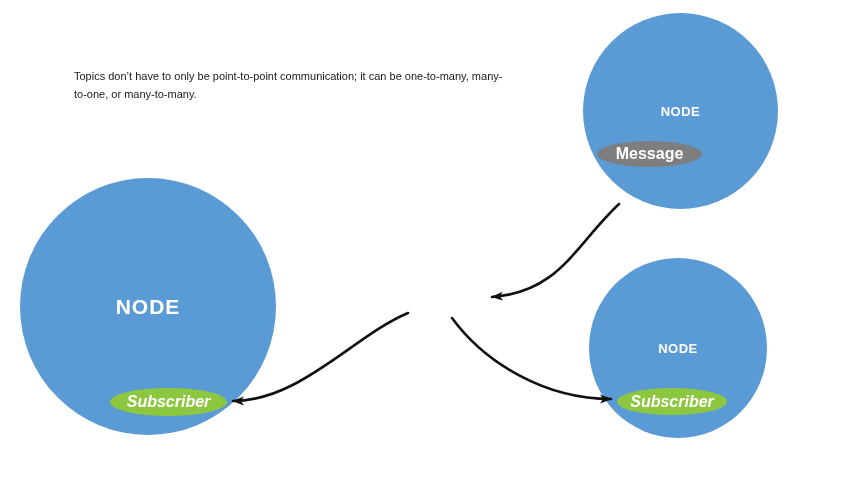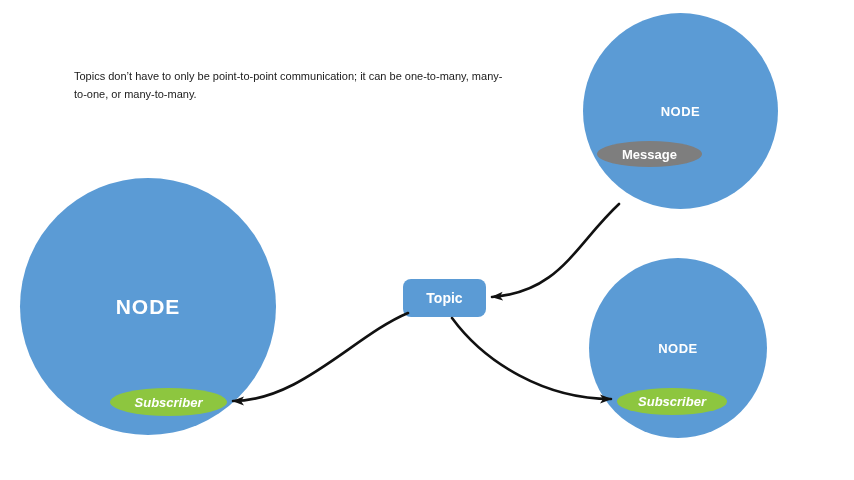--- a/index.html
+++ b/index.html
@@ -44,21 +44,21 @@
       font-size: 13px;
       letter-spacing: 0.5px;
       text-align: right;
     }
     .node-label-lg { font-size: 21px; letter-spacing: 1px; }
     .pill {
       position: absolute;
       border-radius: 50%;
       color: #ffffff;
       font-weight: bold;
-      font-size: 13px;
+      font-size: 16px;
       display: flex;
       align-items: center;
       justify-content: center;
       white-space: nowrap;
     }
     .pill-gray   { background: var(--gray, #7E7E7E); }
     .pill-orange { background: var(--orange, #ED7D31); }
     .pill-green  { background: var(--green, #8DC63F); font-style: italic; }
     .message-pill { left: 597px; top: 141px; width: 105px; height: 26px; }
     .publisher-pill { left: 625px; top: 168px; width: 112px; height: 29px; }
@@ -112,23 +112,20 @@
     <span class="node-label">NODE</span>
   </div>
 
   <div class="pill pill-gray message-pill">Message</div>
 
 
   <div class="pill pill-green subscriber-left-pill">Subscriber</div>
 
   <div class="pill pill-green subscriber-bottom-right-pill">Subscriber</div>
 
-  <div class="topic-box">
-    <span>Topic</span>
-  </div>
 
   <svg class="arrows" width="854" height="480" viewBox="0 0 854 480">
     <defs>
       <marker id="ah" markerWidth="13" markerHeight="12" refX="11" refY="5" orient="auto" markerUnits="userSpaceOnUse">
         <path class="arrowhead" d="M0,0.5 L12,5 L0,9.5 L3,5 z"></path>
       </marker>
     </defs>
     <path class="arrow" d="M 619 204 C 575 245, 560 292, 492 297" marker-end="url(#ah)"></path>
     <path class="arrow" d="M 408 313 C 355 335, 300 401, 233 401" marker-end="url(#ah)"></path>
     <path class="arrow" d="M 452 318 C 485 363, 545 399, 611 399" marker-end="url(#ah)"></path>

